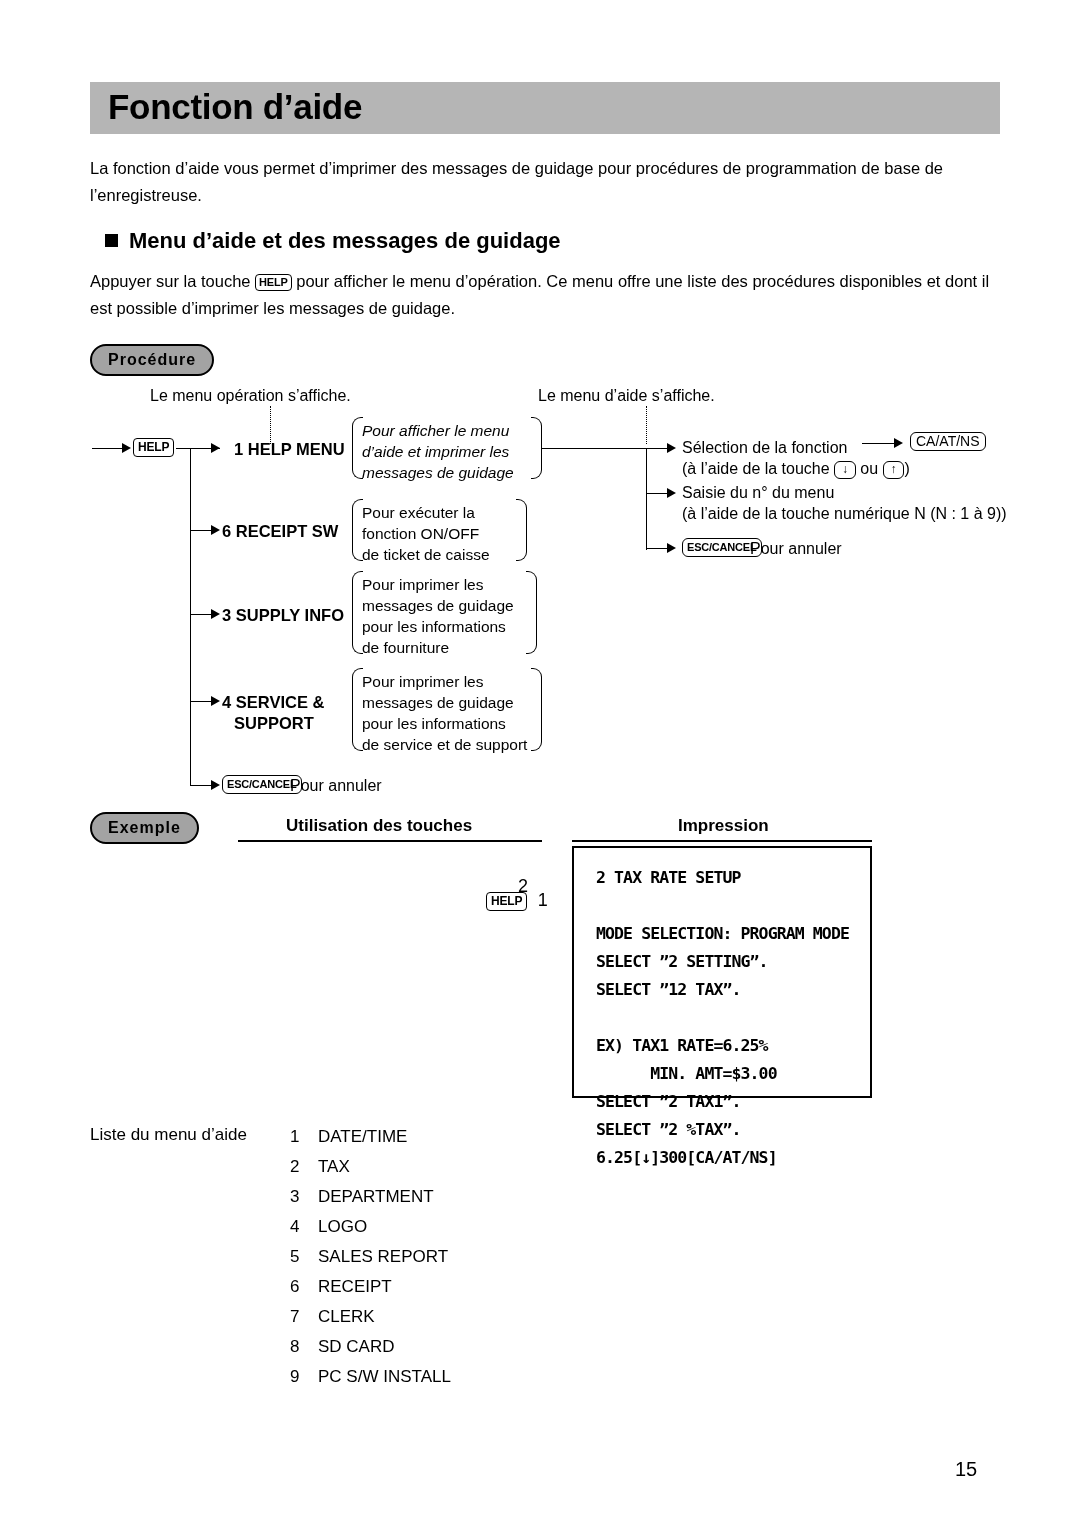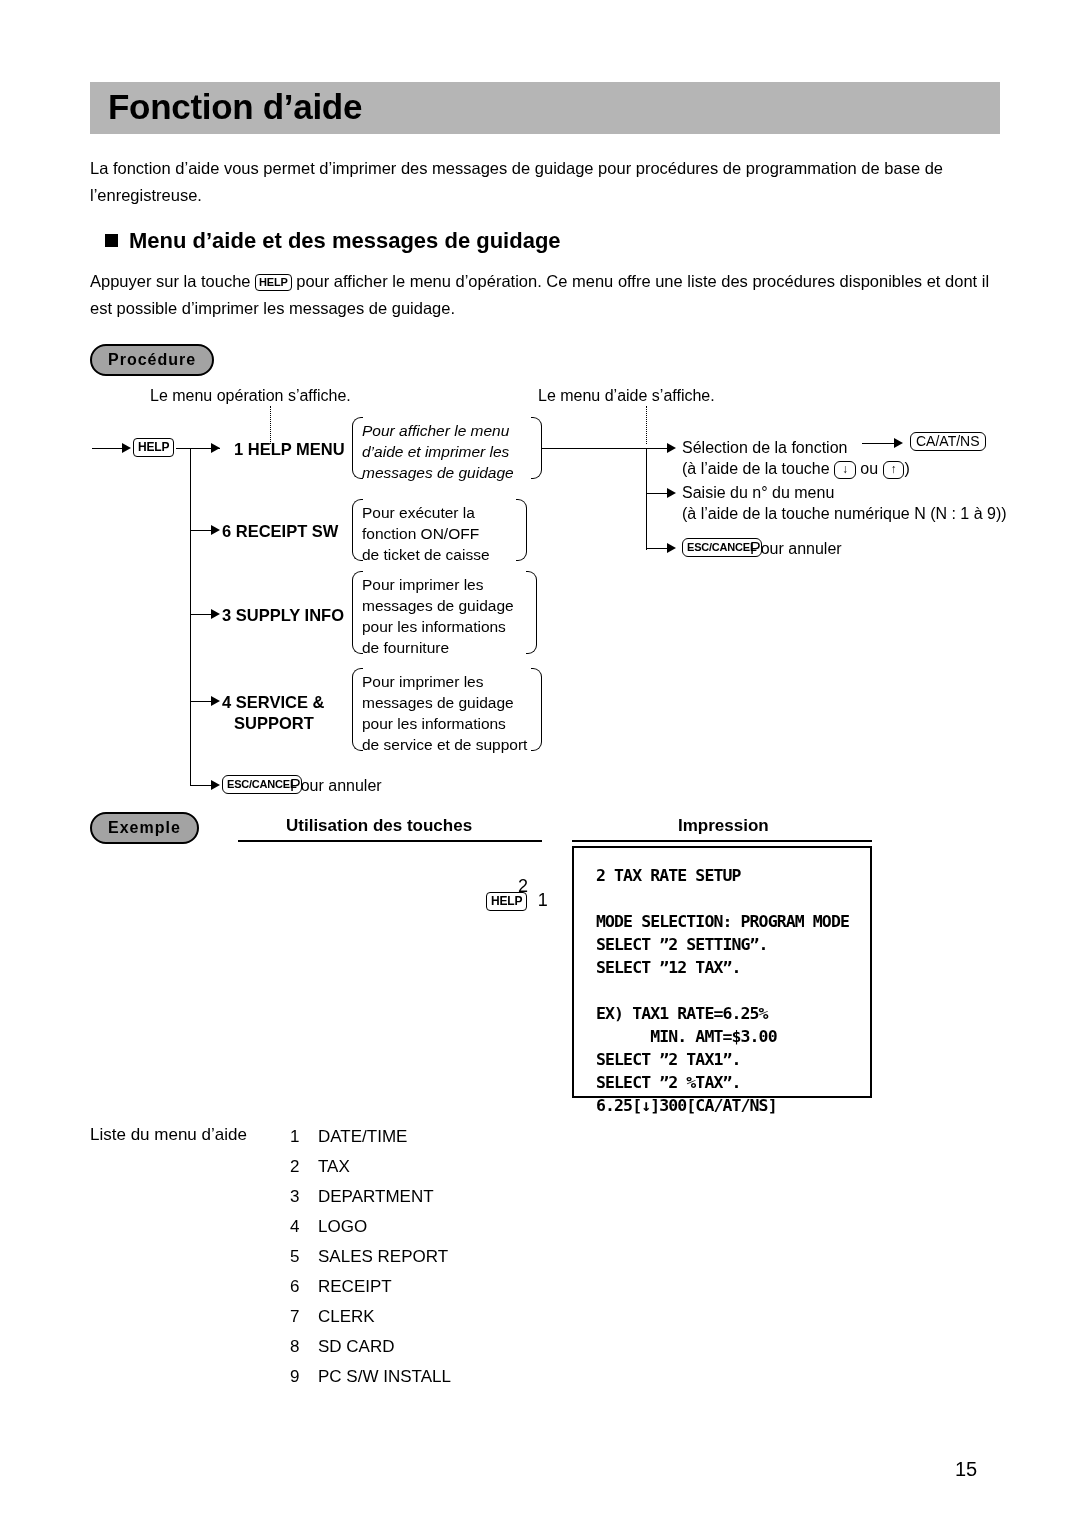--- a/index.html
+++ b/index.html
@@ -204,21 +204,21 @@
     background: #fff;
     box-sizing: border-box;
   }
   #receipt-text {
     position: absolute;
     left: 22px;
     top: 16px;
     font-family: "DejaVu Sans Mono", monospace;
     font-size: 16.5px;
     font-weight: bold;
-    line-height: 23px;
+    line-height: 28px;
     letter-spacing: -0.9px;
     white-space: pre;
   }
 
   
   #help-list { position: absolute; left: 290px; top: 1122px; }
   #help-list .row {
     display: flex;
     font-size: 17px;
     line-height: 30px;

